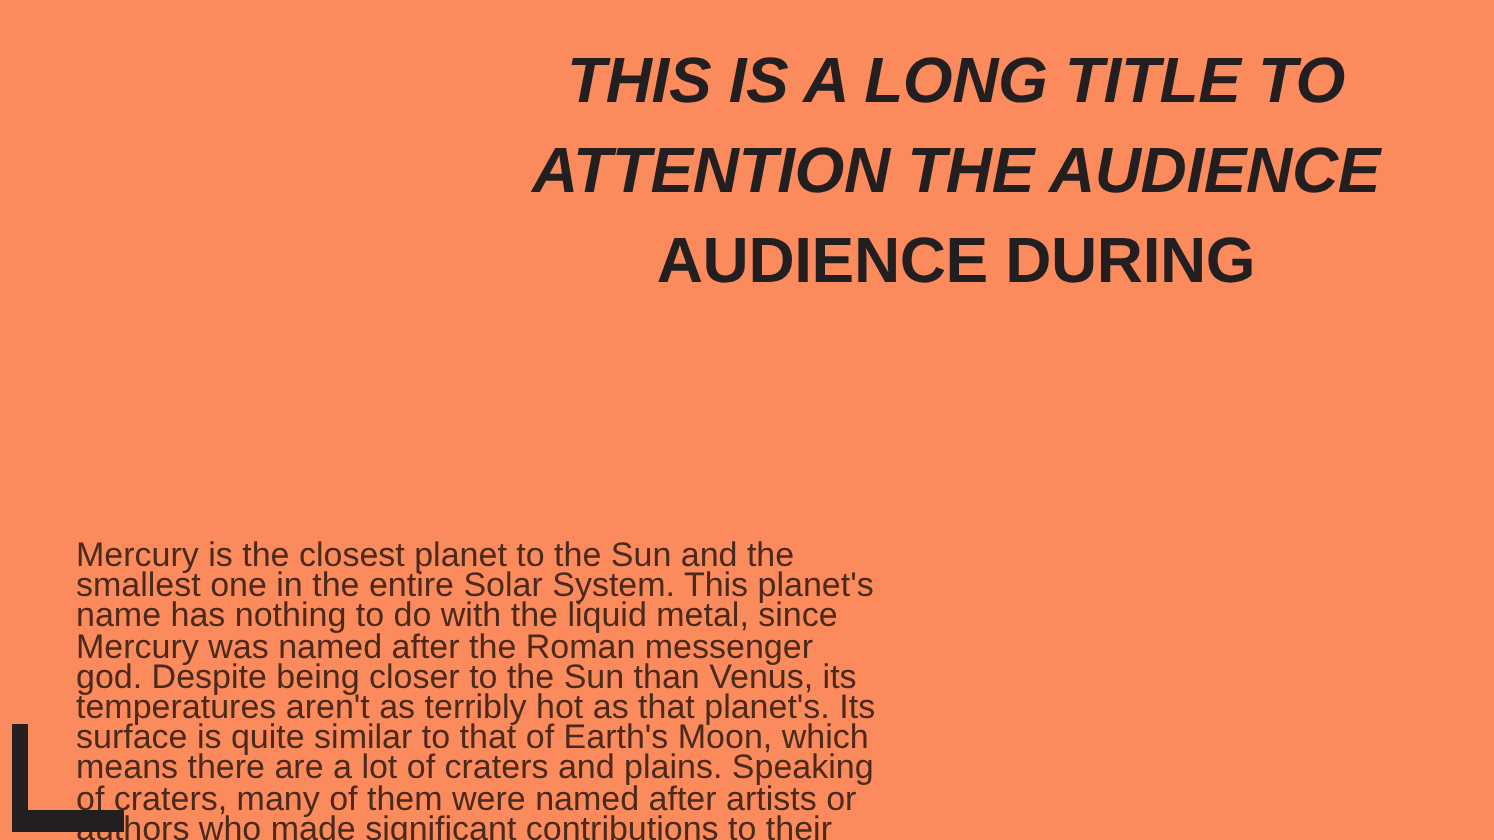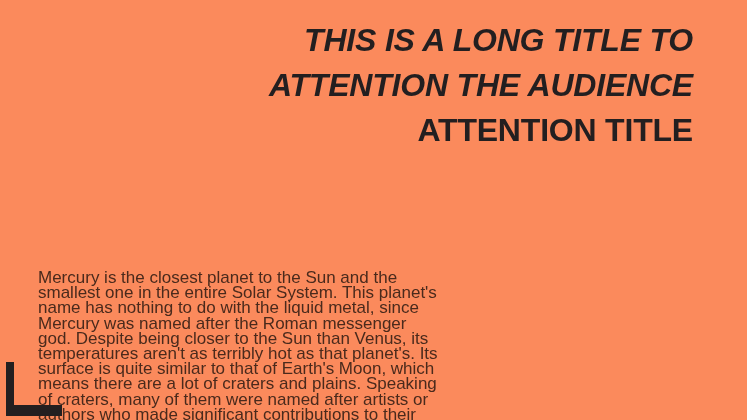--- a/index.html
+++ b/index.html
@@ -20,21 +20,21 @@
     background: #FB8A5C;
     overflow: hidden;
   }
 
   
   #title-block {
     position: absolute;
     left: 263px;
     top: 18px;
     width: 430px;
-    text-align: right;
+    text-align: center;
   }
   .title-line {
     display: block;
     color: #231F20;
     font-family: "Liberation Sans", sans-serif;
     font-size: 32px;
     font-weight: bold;
     line-height: 45px;
     letter-spacing: -0.2px;
     white-space: nowrap;
@@ -90,21 +90,21 @@
   }
 </style>
 </head>
 <body>
 
 <div id="slide">
 
   <div id="title-block">
     <span class="title-line italic">THIS IS A LONG TITLE TO</span>
     <span class="title-line italic">ATTENTION THE AUDIENCE</span>
-    <span class="title-line upright">ATTENTION TITLE</span>
+    <span class="title-line upright">AUDIENCE DURING</span>
   </div>
 
   <div id="body-block">
     <p id="body-text">Mercury is the closest planet to the Sun and the smallest one in the entire Solar System. This planet's name has nothing to do with the liquid metal, since Mercury was named after the Roman messenger god. Despite being closer to the Sun than Venus, its temperatures aren't as terribly hot as that planet's. Its surface is quite similar to that of Earth's Moon, which means there are a lot of craters and plains. Speaking of craters, many of them were named after artists or authors who made significant contributions to their respective fields. Mercury takes a little more than 58 days to complete its rotation, so try to imagine how long days must be there!</p>
   </div>
 
   <div id="corner-bracket">
     <span class="arm-vertical"></span>
     <span class="arm-horizontal"></span>
   </div>

